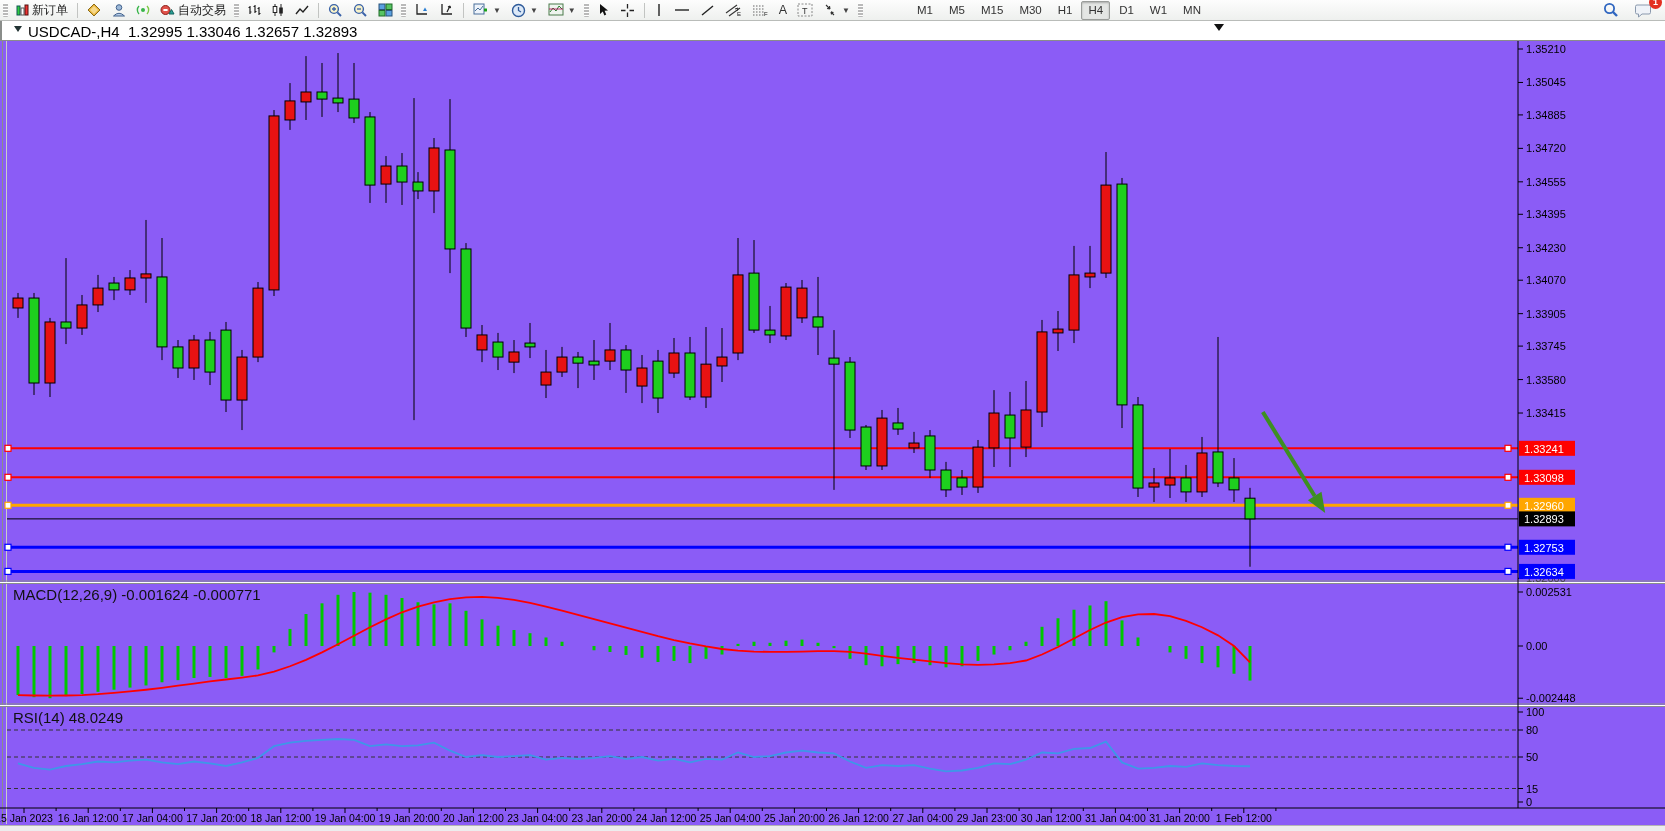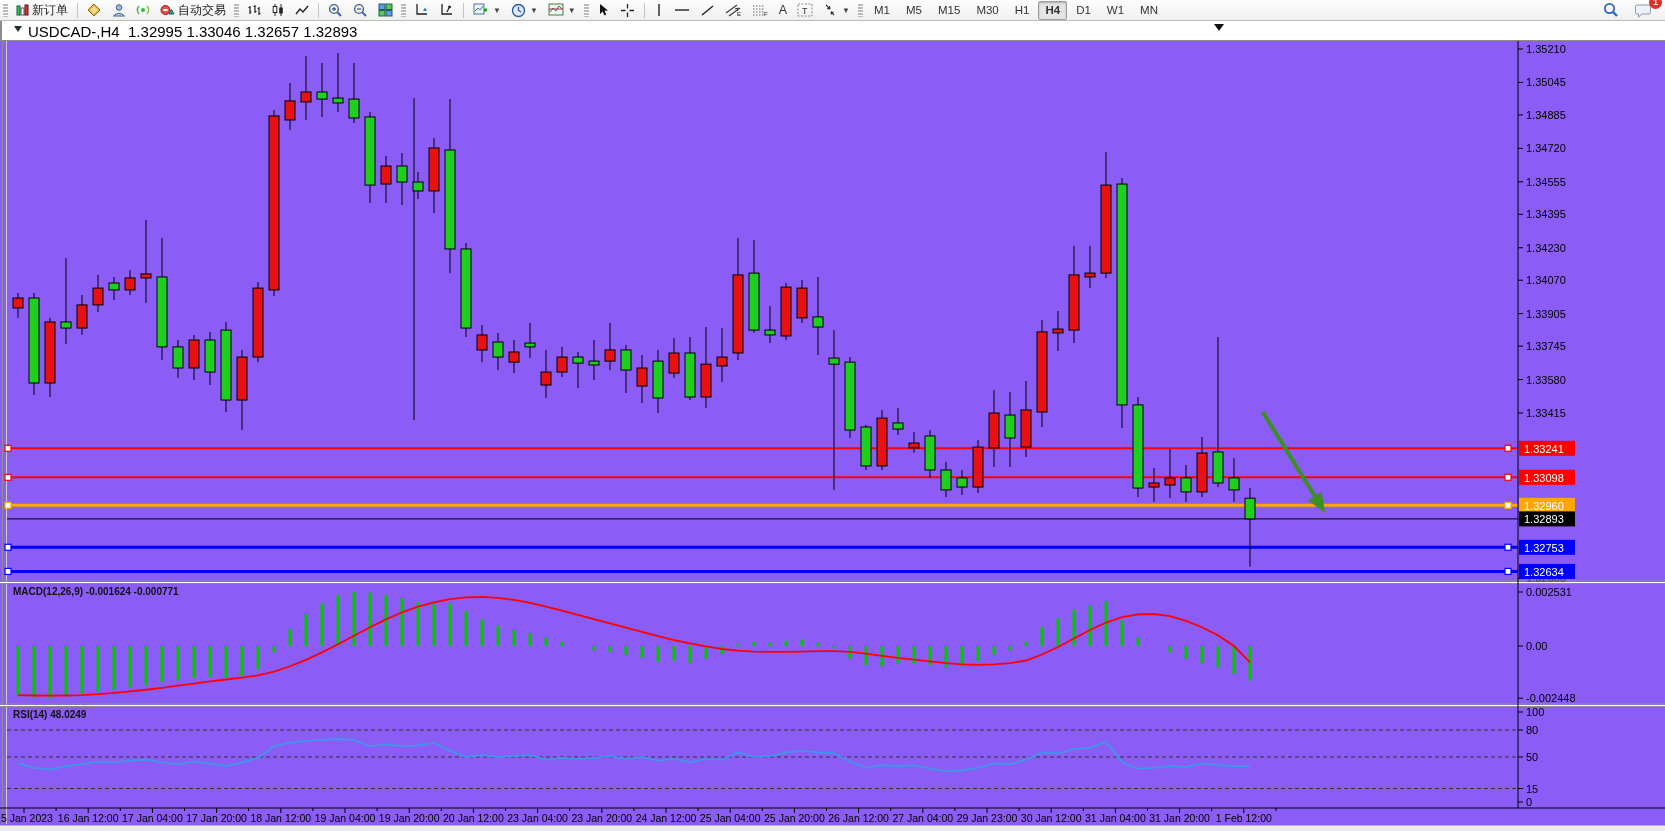--- a/index.html
+++ b/index.html
@@ -6,32 +6,32 @@
   #app{position:relative;width:1665px;height:831px;background:#8b5cf6;overflow:hidden;}
   
   #toolbar{position:absolute;left:0;top:0;width:1665px;height:20px;background:linear-gradient(#fdfdfd,#eef0ee);border-bottom:1px solid #b9bcb9;display:flex;align-items:center;font-size:12px;color:#222;z-index:5;}
   .tb-grip{width:5px;height:14px;margin:0 3px;background:repeating-linear-gradient(#fff 0 1px,#b9b9b9 1px 3px);border-radius:1px;flex:0 0 auto;}
   .tb-sep{width:1px;height:15px;background:#c2c4c2;margin:0 4px;flex:0 0 auto;}
   .tb-btn{display:flex;align-items:center;gap:3px;padding:1px 4px;height:16px;border:1px solid transparent;border-radius:2px;flex:0 0 auto;cursor:default;}
   .tb-btn svg{display:block}
   .tb-txt{white-space:nowrap;}
   .tb-dd{font-size:8px;color:#444;margin-left:1px;}
   .tf-btn{padding:1px 6px;height:15px;line-height:15px;font-size:11.5px;color:#333;border:1px solid transparent;border-radius:2px;margin:0 1px;flex:0 0 auto;}
-  .tf-btn.active{background:#e4e6e4;border:1px solid #9a9d9a;box-shadow:inset 0 1px 2px rgba(0,0,0,.25);font-weight:bold;}
+  .tf-btn.active{background:#e4e6e4;border:1px solid #9a9d9a;box-shadow:inset 0 1px 2px rgba(0,0,0,.25);}
   #tb-right{margin-left:auto;display:flex;align-items:center;gap:6px;padding-right:8px;}
   .badge{position:absolute;top:-5px;right:-6px;background:#e33022;color:#fff;border-radius:50%;width:13px;height:13px;font-size:9px;line-height:13px;text-align:center;font-weight:bold;}
   
   #win-top{position:absolute;left:0;top:20px;width:1665px;height:1px;background:#8a8d8a;z-index:4;}
   #title-row{position:absolute;left:0;top:21px;width:1665px;height:19px;background:#fff;z-index:4;border-left:2px solid #8a8d8a;}
   #title-row .tri{position:absolute;left:12px;top:5px;width:0;height:0;border-left:4px solid transparent;border-right:4px solid transparent;border-top:6px solid #233;}
   #title-text{position:absolute;left:26px;top:2px;font-size:15px;color:#000;white-space:nowrap;}
   #shift-marker{position:absolute;left:1212px;top:3px;width:0;height:0;border-left:5px solid transparent;border-right:5px solid transparent;border-top:7px solid #111;}
   #title-bottom{position:absolute;left:0;top:40px;width:1665px;height:1px;background:#8a8d8a;z-index:4;}
   #chart-svg{position:absolute;left:0;top:0;z-index:1;}
-  .panel-label{position:absolute;font-size:10px;color:#111;z-index:3;white-space:nowrap;font-weight:bold;}
+  .panel-label{position:absolute;font-size:15px;color:#111;z-index:3;white-space:nowrap;}
   #status-strip{position:absolute;left:0;top:825px;width:1665px;height:6px;background:#ededed;border-top:1px solid #b5b5b5;z-index:4;}
   text{font-family:"Liberation Sans",sans-serif;}
 </style>
 </head>
 <body>
 
 <div id="app">
 
   <div id="toolbar">
     <div class="tb-grip"></div>
@@ -256,21 +256,21 @@
     <div class="tb-btn">
         <span>
           <svg width="15" height="14">
             <path d="M3 2 l4 4 m0 0 l-0.5 -3 m0.5 3 l-3 -0.5" stroke="#333" fill="none" stroke-width="1.1"></path>
             <path d="M11 12 l-3 -3 m0 0 l0.5 2.5 m-0.5 -2.5 l2.5 0.5" stroke="#333" fill="none" stroke-width="1.1"></path>
           </svg>
         </span>
         <span class="tb-dd">▼</span>
       </div>
     <div class="tb-grip"></div>
-    <div id="tf-bar" style="display:flex;align-items:center;">
+    <div id="tf-bar" style="display:flex;align-items:center;margin-left:43px;">
         <div class="tf-btn">M1</div>
         <div class="tf-btn">M5</div>
         <div class="tf-btn">M15</div>
         <div class="tf-btn">M30</div>
         <div class="tf-btn">H1</div>
         <div class="tf-btn active">H4</div>
         <div class="tf-btn">D1</div>
         <div class="tf-btn">W1</div>
         <div class="tf-btn">MN</div>
       </div>

